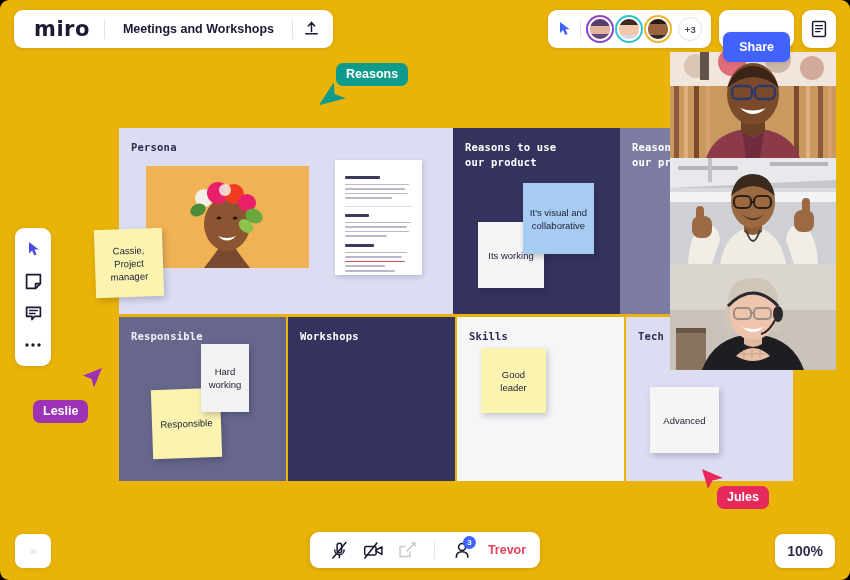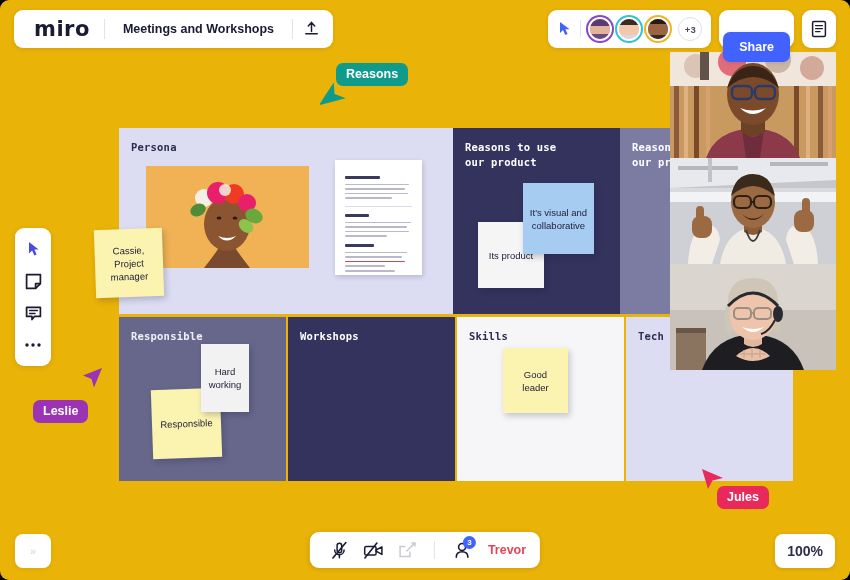--- a/index.html
+++ b/index.html
@@ -381,30 +381,31 @@
     </div>
   </div>
 
   <div class="sticky" style="left:95px;top:229px;width:68px;height:68px;background:#fbf3b0;transform:rotate(-2deg);white-space:pre-line;z-index:12">Cassie,
 Project
 manager</div>
 
   <div class="sticky" style="left:523px;top:183px;width:71px;height:71px;background:#a7ccf2;white-space:pre-line;z-index:13">It's visual and
 collaborative</div>
 
-  <div class="sticky" style="left:478px;top:222px;width:66px;height:66px;background:#f5f5f5;z-index:12">Its product</div>
+  <div class="sticky" style="left:478px;top:222px;width:66px;height:66px;background:#f5f5f5;z-index:12">Its working</div>
 
   <div class="sticky" style="left:201px;top:344px;width:48px;height:68px;background:#f2f2f2;z-index:13">Hard working</div>
 
   <div class="sticky" style="left:152px;top:389px;width:69px;height:69px;background:#fbf3b0;transform:rotate(-2deg);z-index:12">Responsible</div>
 
 
-  <div class="sticky" style="left:503px;top:348px;width:65px;height:65px;background:#fbf3b0;white-space:pre-line;z-index:12">Good
+  <div class="sticky" style="left:481px;top:348px;width:65px;height:65px;background:#fbf3b0;white-space:pre-line;z-index:12">Good
 leader</div>
 
+  <div class="sticky" style="left:650px;top:387px;width:69px;height:66px;background:#f5f5f5;z-index:12">Advanced</div>
 
   <span class="cursor-arrow" style="left:320px;top:83px">
     <svg width="28" height="26" viewBox="0 0 28 26">
       <path d="M26 0 L2 14 L14 15 L18 26 Z" fill="#0e9b8b" transform="rotate(196 14 13)"></path>
     </svg>
   </span>
   <span class="cursor-label" style="left:336px;top:63px;background:#0e9b8b">Reasons</span>
 
   <span class="cursor-arrow" style="left:80px;top:366px">
     <svg width="24" height="24" viewBox="0 0 24 24">

